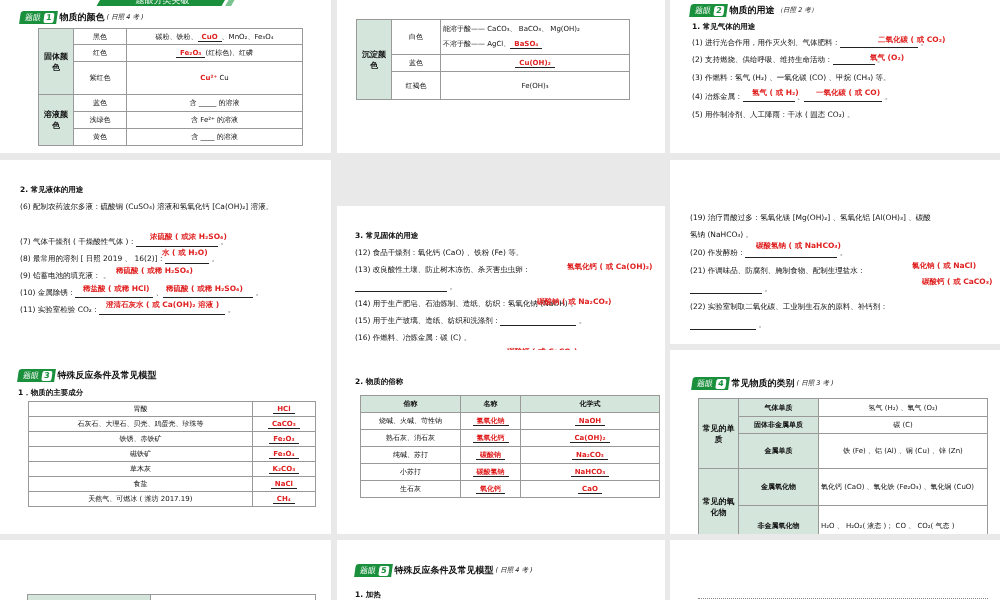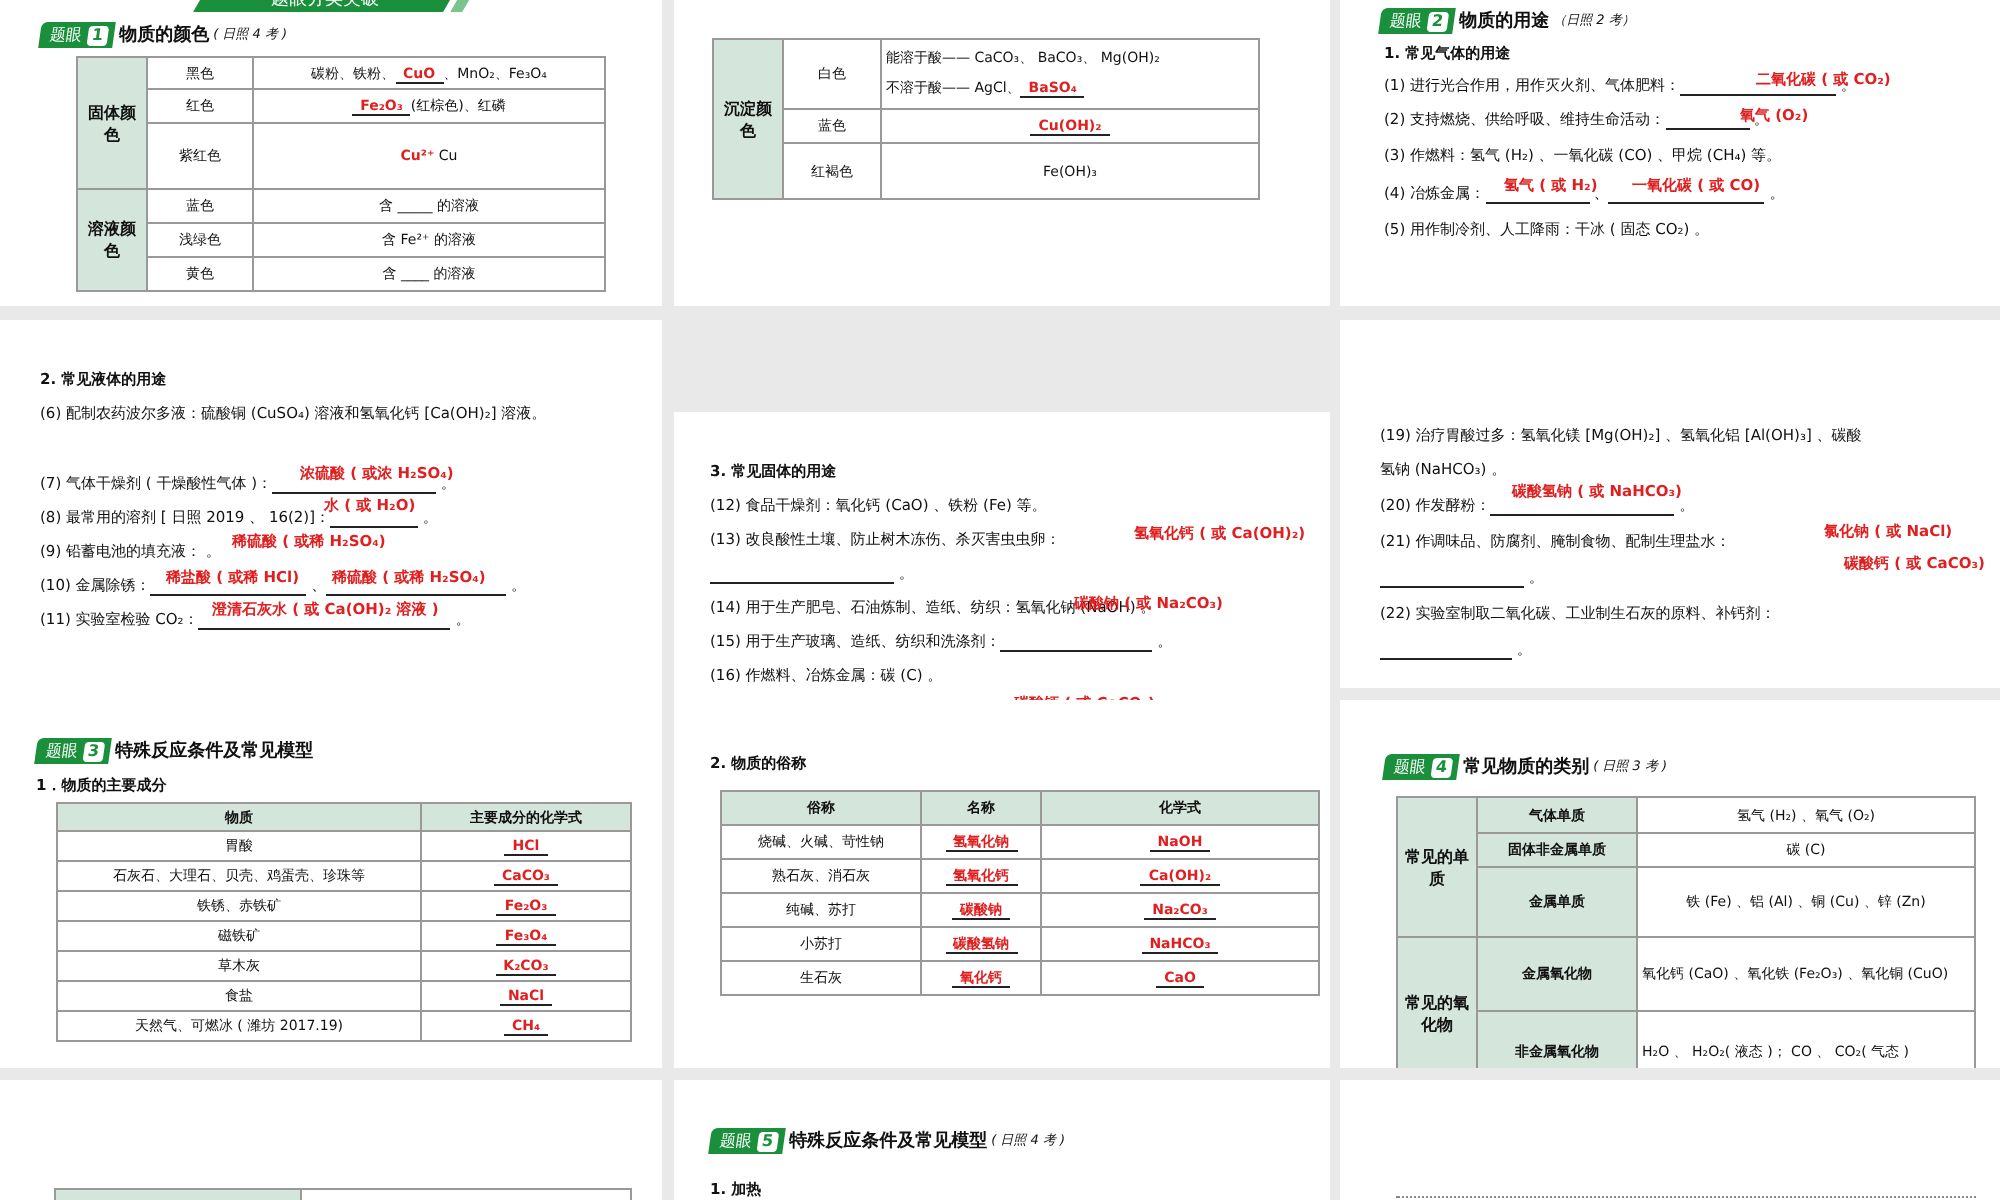--- a/index.html
+++ b/index.html
@@ -181,24 +181,20 @@
   <div class="tag" style="left:18px;top:19px;">
     <div class="pill">
         <span>题眼</span>
         <span class="num">3</span>
       </div>
     <span class="title">特殊反应条件及常见模型</span>
   </div>
   <div class="heading" style="left:18px;top:38px;">1．物质的主要成分</div>
   <table style="left:28px;top:51px;width:288px;">
     <tbody>
-        <tr style="height:14px;">
-          <th class="hdr">物质</th>
-          <th class="hdr" style="width:100px;">主要成分的化学式</th>
-        </tr>
     <tr style="height:15px;">
           <td>胃酸</td>
           <td><span class="u">HCl</span></td>
         </tr>
     <tr style="height:15px;">
           <td>石灰石、大理石、贝壳、鸡蛋壳、珍珠等</td>
           <td><span class="u">CaCO₃</span></td>
         </tr>
     <tr style="height:15px;">
           <td>铁锈、赤铁矿</td>

